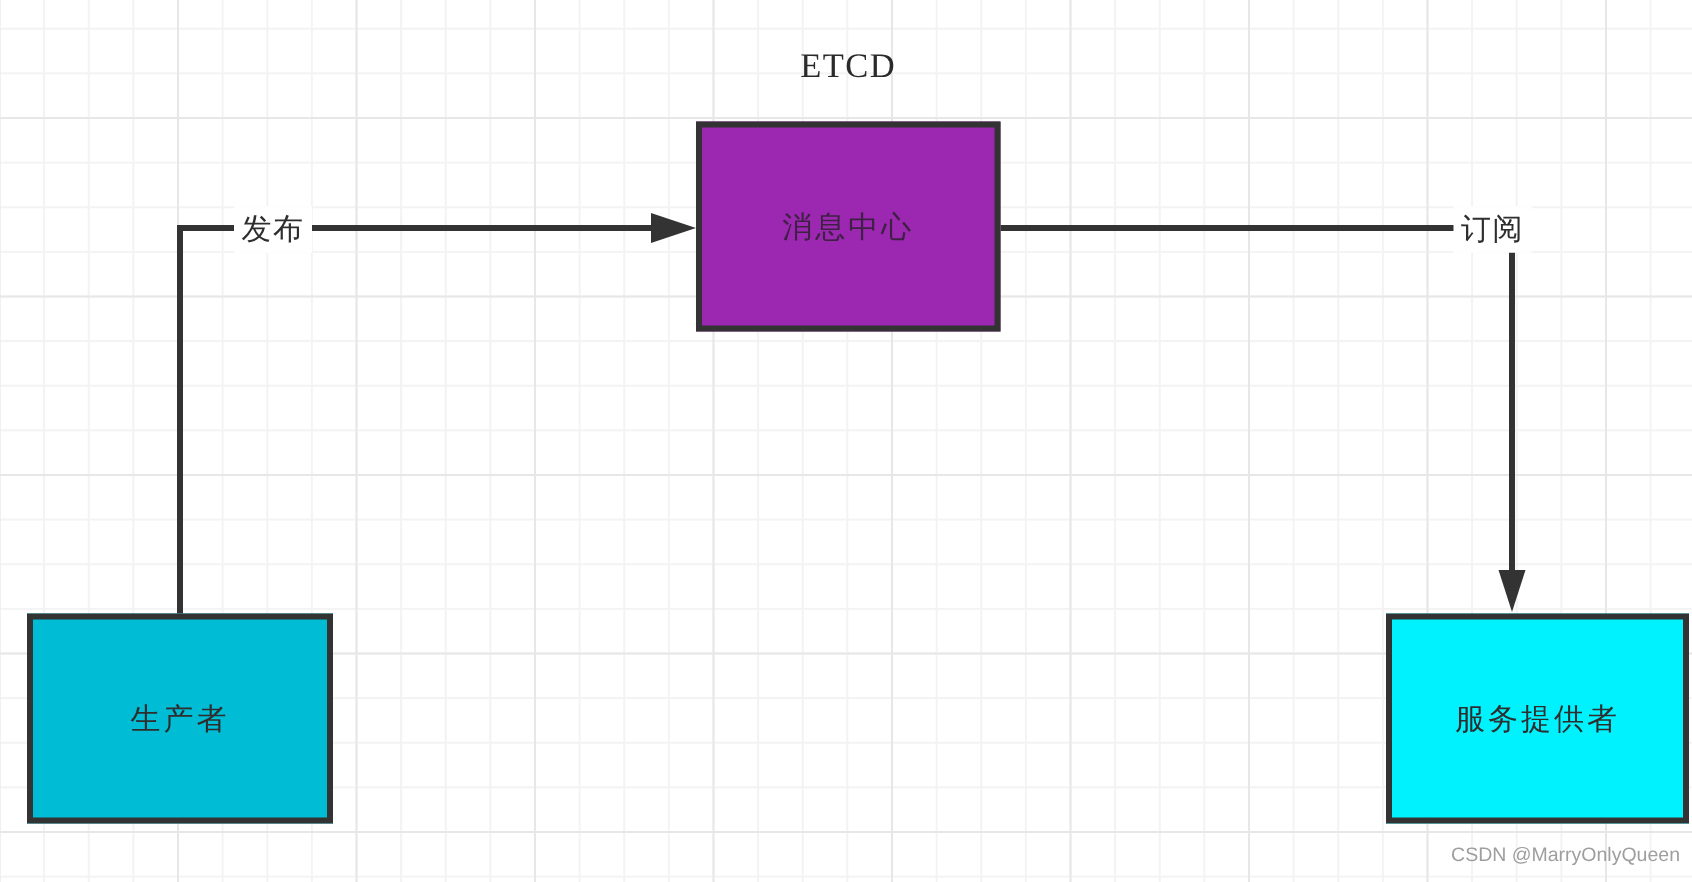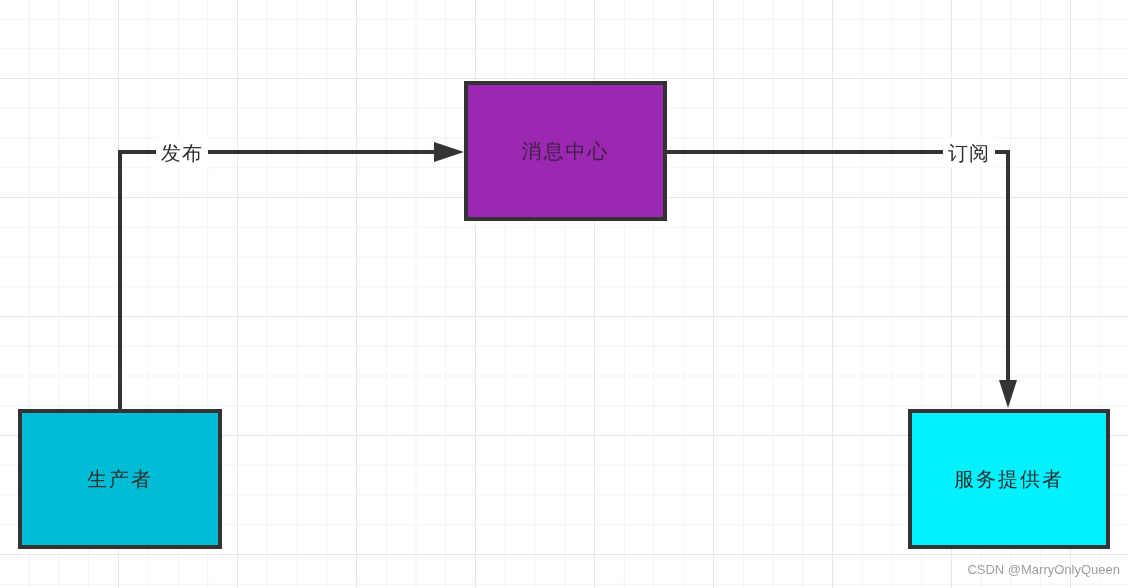--- a/index.html
+++ b/index.html
@@ -69,21 +69,21 @@
     transform: translate(-50%, -50%);
     background: #ffffff;
     padding: 2px 5px;
     font-family: "Liberation Serif", "DejaVu Serif", serif;
     font-size: 20px;
     letter-spacing: 1px;
     color: #2e2e2e;
     white-space: nowrap;
   }
   .edge-label-publish  { left: 182px; top: 153px; }
-  .edge-label-subscribe{ left: 969px; top: 153px; font-family: Liberation Serif, serif; }
+  .edge-label-subscribe{ left: 995px; top: 153px; font-family: Liberation Serif, serif; }
   .watermark {
     position: absolute;
     right: 8px;
     bottom: 11px;
     font-size: 13px;
     color: #9e9e9e;
   }
 </style>
 </head>
 <body>
@@ -92,30 +92,31 @@
 
   <svg class="connectors" viewBox="0 0 1128 588" xmlns="http://www.w3.org/2000/svg">
 
     <path d="M 120 409 L 120 152 L 438 152" fill="none" stroke="#333333" stroke-width="4"></path>
     <path d="M 434 142 L 464 152 L 434 162 Z" fill="#333333"></path>
 
     <path d="M 667 152 L 1008 152 L 1008 384" fill="none" stroke="#333333" stroke-width="4"></path>
     <path d="M 999 380 L 1017 380 L 1008 408 Z" fill="#333333"></path>
   </svg>
 
+  <div class="diagram-title">ETCD</div>
 
   <div class="node node-message-center" style="background-color: rgb(156, 39, 176);">
     <span>消息中心</span>
   </div>
 
   <div class="node node-producer" style="background-color: rgb(0, 188, 212);">
     <span>生产者</span>
   </div>
 
-  <div class="node node-service-provider" style="background-color: rgb(0, 242, 255);">
+  <div class="node node-service-provider" style="background-color: rgb(0, 242, 255); margin-left: 16px;">
     <span>服务提供者</span>
   </div>
 
   <span class="edge-label edge-label-publish">发布</span>
 
   <span class="edge-label edge-label-subscribe">订阅</span>
 
   <div class="watermark">CSDN @MarryOnlyQueen</div>
 
 </div>

